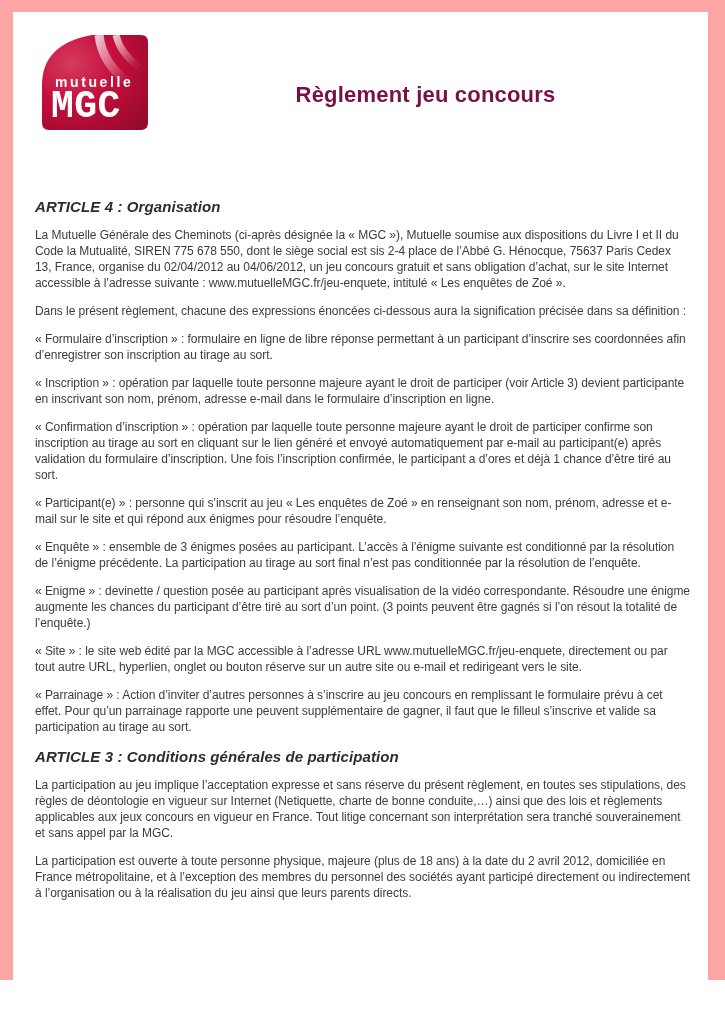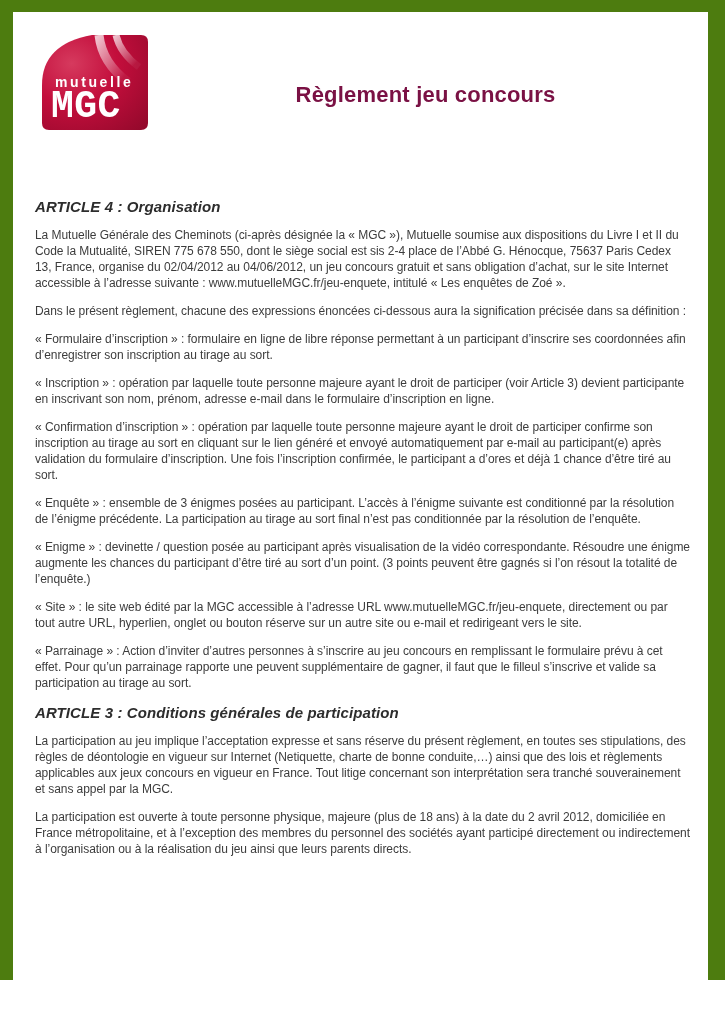--- a/index.html
+++ b/index.html
@@ -4,21 +4,21 @@
 <style>
   html, body { margin: 0; padding: 0; }
   body {
     width: 725px; height: 1024px;
     font-family: "Liberation Sans", sans-serif;
     background: #ffffff;
   }
   .page {
     position: relative;
     width: 725px; height: 980px;
-    background: #4d7c0f;
+    background: #fca5a5;
     overflow: hidden;
   }
   .sheet {
     position: absolute;
     left: 13px; top: 12px;
     width: 695px; height: 995px;
     background: #ffffff;
     overflow: hidden;
   }
 
@@ -107,20 +107,21 @@
 
     <main class="content">
 
       <h2>ARTICLE 4 : Organisation</h2>
       <p>La Mutuelle Générale des Cheminots (ci-après désignée la « MGC »), Mutuelle soumise aux dispositions du Livre I et II du Code la Mutualité, SIREN 775 678 550, dont le siège social est sis 2-4 place de l’Abbé G. Hénocque, 75637 Paris Cedex 13, France, organise du 02/04/2012 au 04/06/2012, un jeu concours gratuit et sans obligation d’achat, sur le site Internet accessible à l’adresse suivante : www.mutuelleMGC.fr/jeu-enquete, intitulé « Les enquêtes de Zoé ».</p>
 
       <p>Dans le présent règlement, chacune des expressions énoncées ci-dessous aura la signification précisée dans sa définition :</p>
       <p>« Formulaire d’inscription » : formulaire en ligne de libre réponse permettant à un participant d’inscrire ses coordonnées afin d’enregistrer son inscription au tirage au sort.</p>
       <p>« Inscription » : opération par laquelle toute personne majeure ayant le droit de participer (voir Article 3) devient participante en inscrivant son nom, prénom, adresse e-mail dans le formulaire d’inscription en ligne.</p>
       <p>« Confirmation d’inscription » : opération par laquelle toute personne majeure ayant le droit de participer confirme son inscription au tirage au sort en cliquant sur le lien généré et envoyé automatiquement par e-mail au participant(e) après validation du formulaire d’inscription. Une fois l’inscription confirmée, le participant a d’ores et déjà 1 chance d’être tiré au sort.</p>
+      <p>« Participant(e) » : personne qui s’inscrit au jeu « Les enquêtes de Zoé  » en renseignant son nom, prénom, adresse et e-mail sur le site et qui répond aux énigmes pour résoudre l’enquête.</p>
       <p>« Enquête » : ensemble de 3 énigmes posées au participant. L’accès à l’énigme suivante est conditionné par la résolution de l’énigme précédente. La participation au tirage au sort final n’est pas conditionnée par la résolution de l’enquête.</p>
       <p>« Enigme » : devinette / question posée au participant après visualisation de la vidéo correspondante. Résoudre une énigme augmente les chances du participant d’être tiré au sort d’un point. (3 points peuvent être gagnés si l’on résout la totalité de l’enquête.)</p>
       <p>« Site » : le site web édité par la MGC accessible à l’adresse URL www.mutuelleMGC.fr/jeu-enquete, directement ou par tout autre URL, hyperlien, onglet ou bouton réserve sur un autre site ou e-mail et redirigeant vers le site.</p>
       <p>« Parrainage » : Action d’inviter d’autres personnes à s’inscrire au jeu concours en remplissant le formulaire prévu à cet effet. Pour qu’un parrainage rapporte une peuvent supplémentaire de gagner, il faut que le filleul s’inscrive et valide sa participation au tirage au sort.</p>
 
       <h2 class="art3">ARTICLE 3 : Conditions générales de participation</h2>
       <p>La participation au jeu implique l’acceptation expresse et sans réserve du présent règlement, en toutes ses stipulations, des règles de déontologie en vigueur sur Internet (Netiquette, charte de bonne conduite,…) ainsi que des lois et règlements applicables aux jeux concours en vigueur en France. Tout litige concernant son interprétation sera tranché souverainement et sans appel par la MGC.</p>
       <p>La participation est ouverte à toute personne physique, majeure (plus de 18 ans) à la date du 2 avril 2012, domiciliée en France métropolitaine, et à l’exception des membres du personnel des sociétés ayant participé directement ou indirectement à l’organisation ou à la réalisation du jeu ainsi que leurs parents directs.</p>
 
     </main>

